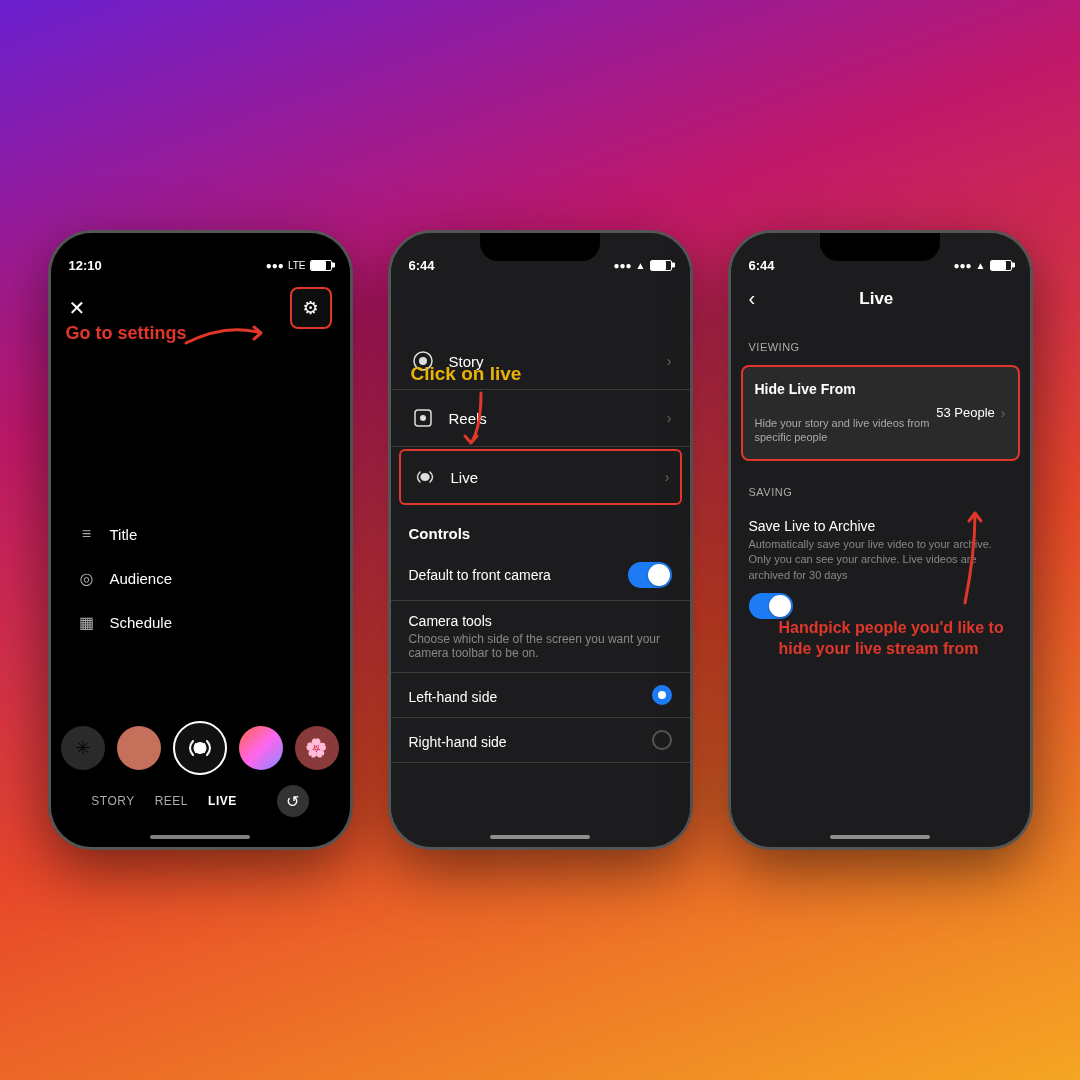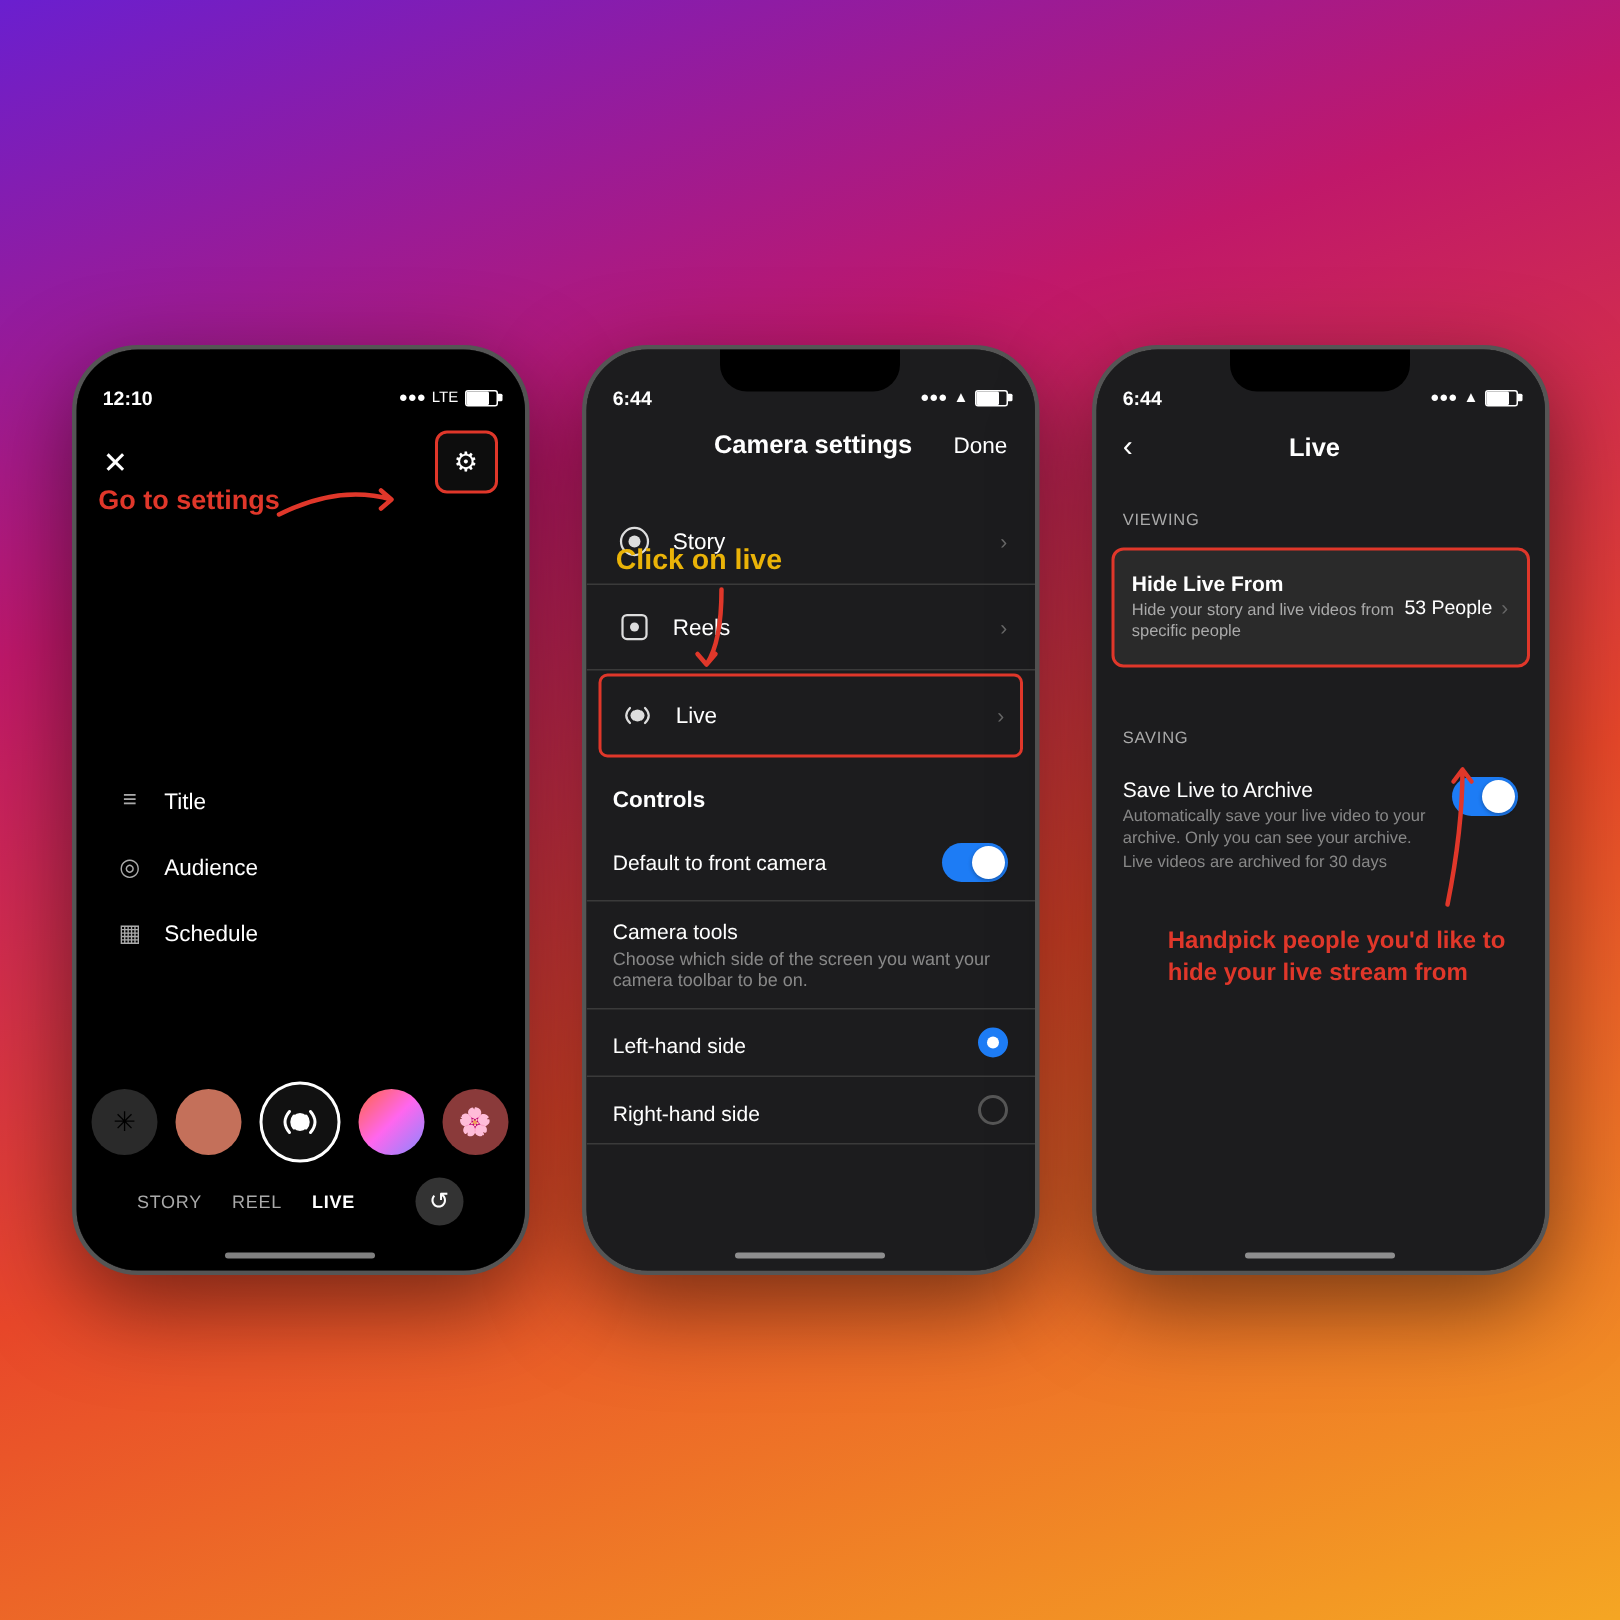--- a/index.html
+++ b/index.html
@@ -461,21 +461,21 @@
       align-items: center;
       justify-content: space-between;
     }
     .hide-live-text {
       flex: 1;
     }
     .hide-live-title {
       color: #fff;
       font-size: 14px;
       font-weight: 600;
-      margin-bottom: 3px;
+      margin-bottom: 19px;
     }
     .hide-live-desc {
       color: #aaa;
       font-size: 11px;
       line-height: 1.3;
     }
     .hide-live-count {
       color: #fff;
       font-size: 13px;
       font-weight: 500;
@@ -495,20 +495,21 @@
       padding: 8px 18px;
       text-transform: uppercase;
       letter-spacing: 0.5px;
     }
     .save-archive-row {
       padding: 12px 18px;
       display: flex;
       align-items: flex-start;
       justify-content: space-between;
       gap: 10px;
+      flex-direction: column;
     }
     .save-archive-text {
       flex: 1;
     }
     .save-archive-title {
       color: #fff;
       font-size: 14px;
       font-weight: 500;
       margin-bottom: 3px;
     }
@@ -612,25 +613,20 @@
         <span class="status-time">6:44</span>
         <div class="status-icons">
           <span>●●●</span>
           <span>▲</span>
           <div class="battery-icon">
             <div class="battery-fill"></div>
           </div>
         </div>
       </div>
 
-      <div class="camera-settings-header">
-        <span style="width:40px;"></span>
-        <span class="camera-settings-title">Camera settings</span>
-        <span class="done-btn">Done</span>
-      </div>
 
       <div style="position:absolute;top:130px;left:20px;z-index:20;">
         <span style="color:#eab308;font-size:19px;font-weight:700;">Click on live</span>
         
         <svg width="60" height="70" style="position:absolute;top:25px;left:40px;">
           <path d="M 30 5 Q 30 40 20 55 L 14 48 M 20 55 L 26 48" stroke="#e0372a" stroke-width="3" fill="none" stroke-linecap="round" stroke-linejoin="round"></path>
         </svg>
       </div>
 
       <div class="camera-settings-list">

